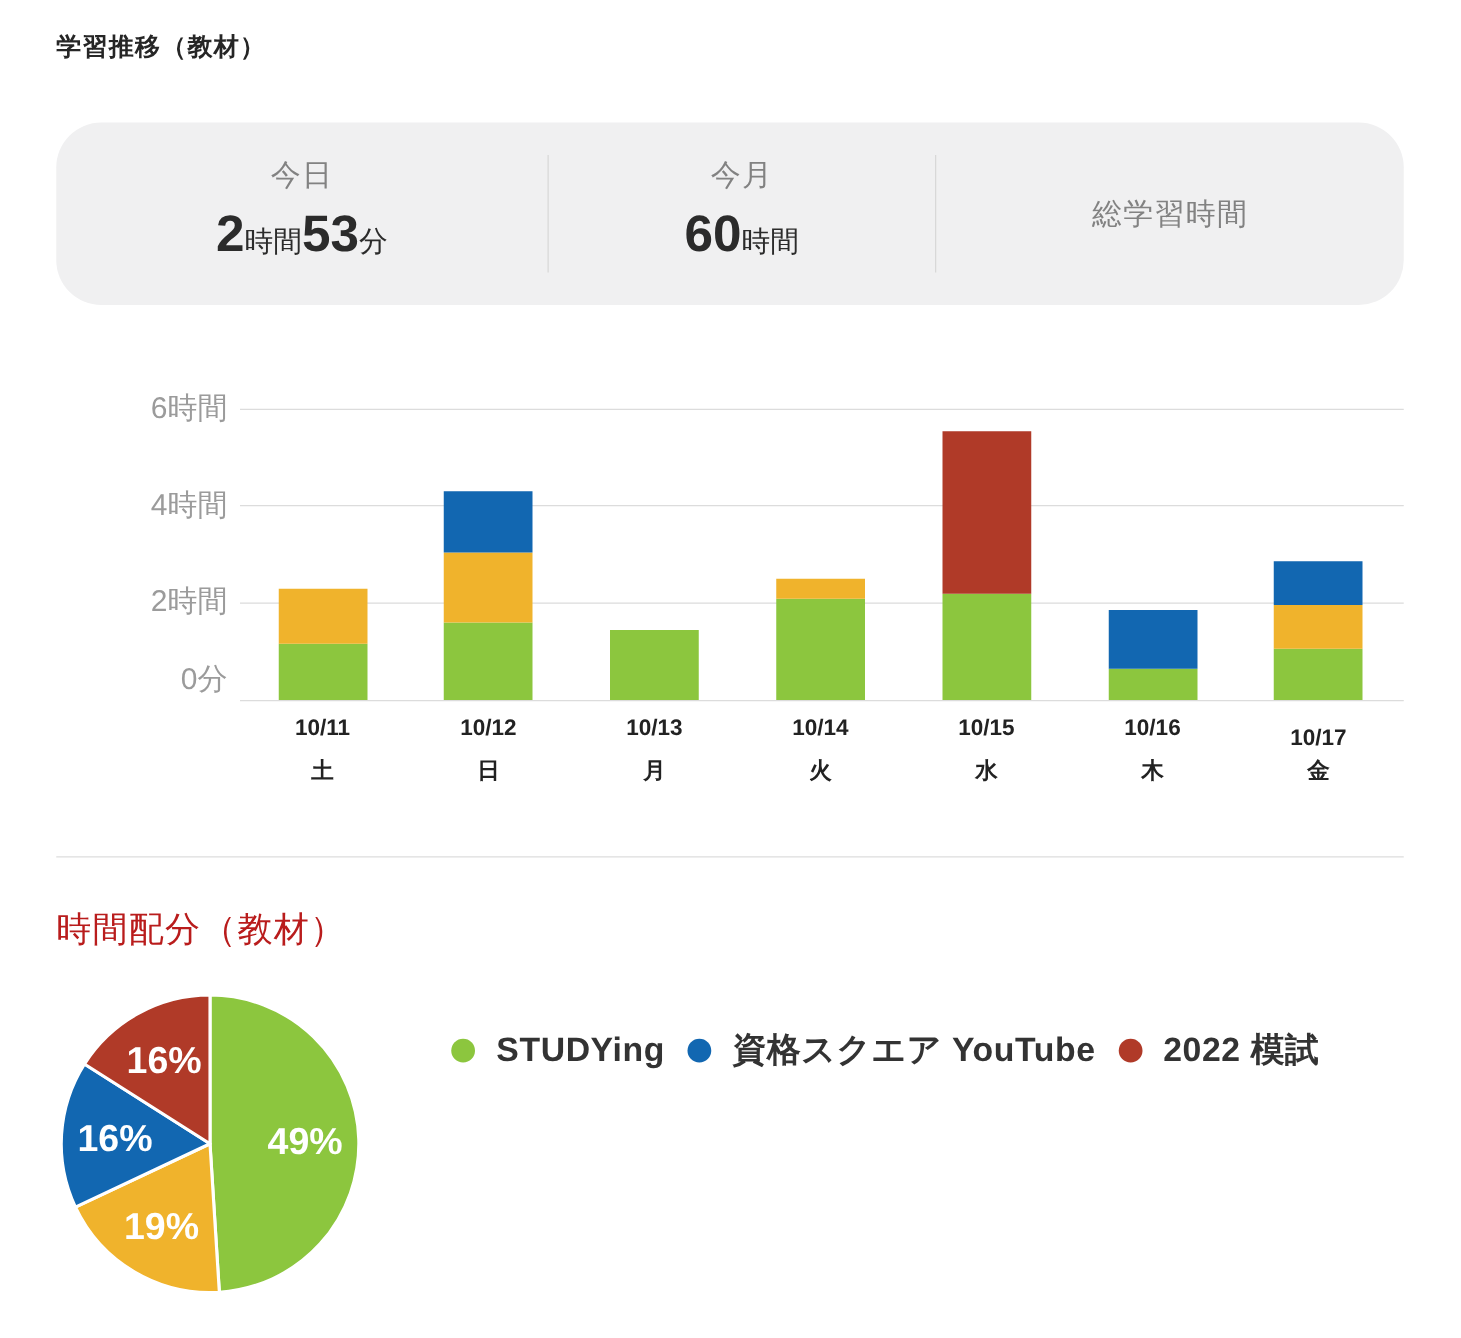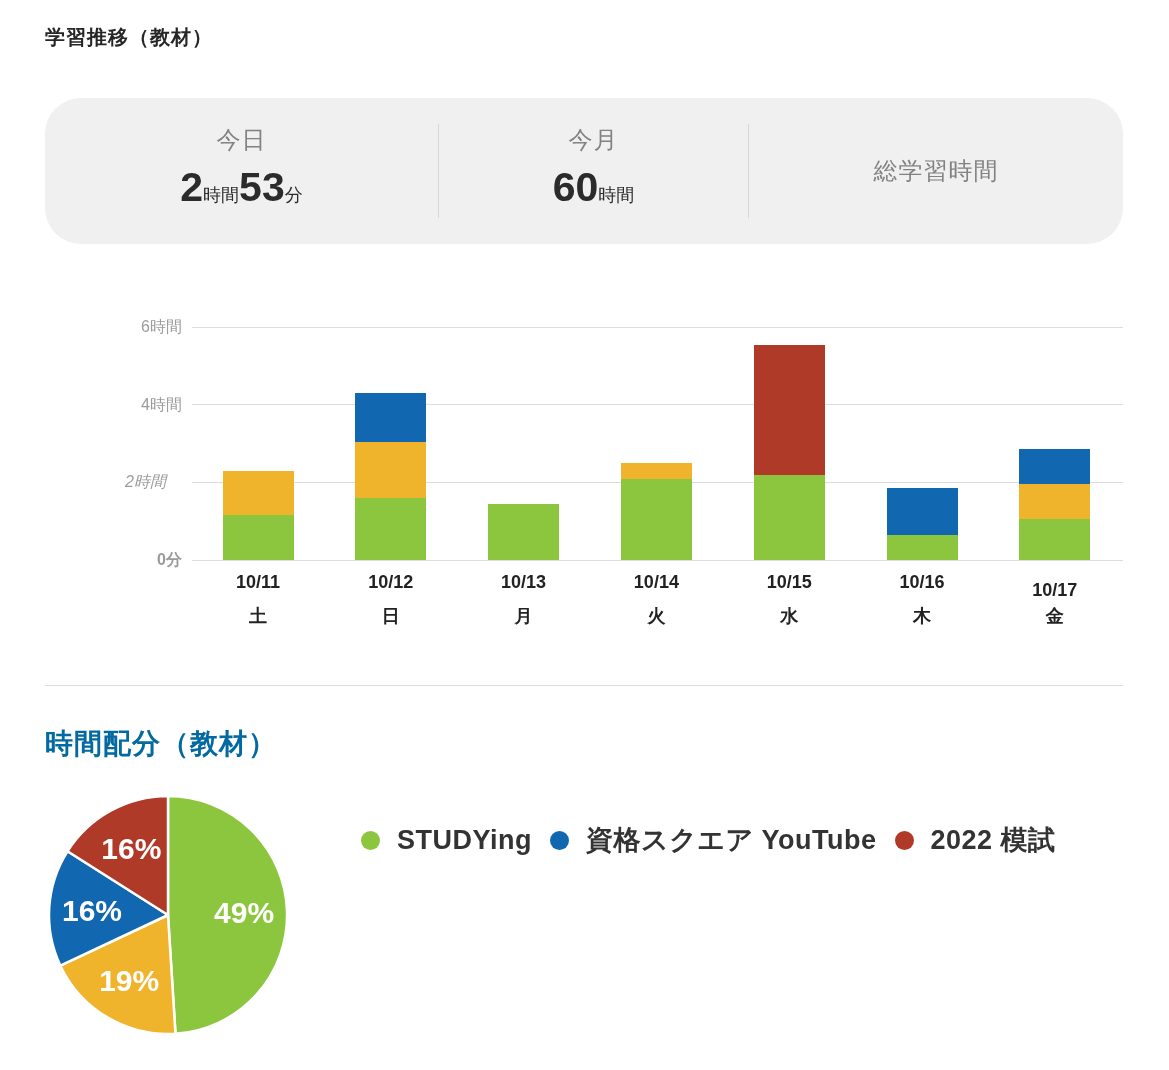--- a/index.html
+++ b/index.html
@@ -10,30 +10,30 @@
   .page-title { position:absolute; left:45px; top:24px; font-size:20px; font-weight:700; color:#262626; letter-spacing:1px; }
 
   .stats-card { position:absolute; left:45px; top:98px; width:1078px; height:146px;
                 background:#f0f0f1; border-radius:36px; display:flex; align-items:center; }
   .stat-col { display:flex; flex-direction:column; align-items:center; justify-content:center; gap:9px; }
   .stat-col.c1 { width:393px; } .stat-col.c2 { width:309px; } .stat-col.c3 { width:374px;gap:24px; }
   .v-divider { width:1px; height:94px; background:#d8d8d8; }
   .stat-label { font-size:24px; font-weight:500; color:#828282; letter-spacing:1px; }
   .stat-value { color:#2b2b2b; line-height:44px; }
   .stat-value .big { font-size:41px; font-weight:700; }
-  .stat-value .small { font-size:18px; font-weight:500; }
+  .stat-value .small { font-size:23px; font-weight:500; }
 
   #chart-layer { position:absolute; left:0; top:0; width:1169px; height:1070px; }
   .gridline { position:absolute; height:1px; background:#dcdcdc; }
-  .ytick { position:absolute; width:142px; text-align:right; font-size:16px; color:#9b9b9b; line-height:32px; }
+  .ytick { position:absolute; width:142px; text-align:right; font-size:24px; color:#9b9b9b; line-height:32px; }
   .bar-seg { position:absolute; }
   .x-date, .x-day { position:absolute; width:140px; text-align:center; font-size:18px; font-weight:700; color:#222; line-height:32px; }
 
   .section-divider { position:absolute; left:45px; top:685px; width:1078px; height:1px; background:#dddddd; }
-  .section-title { position:absolute; left:45px; top:725px; font-size:28px; font-weight:700; color:#0369a1; letter-spacing:1px; }
+  .section-title { position:absolute; left:45px; top:725px; font-size:28px; font-weight:400; color:#b91c1c; letter-spacing:1px; }
 
   #pie-svg { position:absolute; left:46px; top:793px; }
   #pie-svg text { font-family:"Liberation Sans","DejaVu Sans",sans-serif; }
 
   .legend { position:absolute; left:361px; top:826px; display:flex; flex-direction:row; gap:18px; }
   .legend-item { display:flex; align-items:center; height:28px; }
   .legend-dot { width:19px; height:19px; border-radius:50%; margin-right:17px; flex:none; }
   .legend-label { font-size:27px; font-weight:700; color:#333333; letter-spacing:0.5px; }
 </style>
 </head>
@@ -54,23 +54,23 @@
       <div class="stat-value"><span class="big">60</span><span class="small">時間</span></div>
     </div>
     <div class="v-divider"></div>
     <div class="stat-col c3">
       <div class="stat-label">総学習時間</div>
     </div>
   </div>
 
   <div id="chart-layer">
       <div class="gridline" style="left: 192px; top: 559.5px; width: 931px;"></div>
-      <div class="ytick" style="left: 40px; top: 544px; font-weight: bold;">0分</div>
+      <div class="ytick" style="left: 40px; top: 528px;">0分</div>
       <div class="gridline" style="left: 192px; top: 481.9px; width: 931px;"></div>
-      <div class="ytick" style="left: 24px; top: 466.4px; font-style: italic;">2時間</div>
+      <div class="ytick" style="left: 40px; top: 466.4px;">2時間</div>
       <div class="gridline" style="left: 192px; top: 404.3px; width: 931px;"></div>
       <div class="ytick" style="left: 40px; top: 388.8px;">4時間</div>
       <div class="gridline" style="left: 192px; top: 326.7px; width: 931px;"></div>
       <div class="ytick" style="left: 40px; top: 311.2px;">6時間</div>
       <div class="bar-seg" style="left: 222.5px; width: 71px; top: 515.38px; height: 44.62px; background: rgb(140, 198, 62);"></div>
       <div class="bar-seg" style="left: 222.5px; width: 71px; top: 470.76px; height: 44.62px; background: rgb(240, 179, 44);"></div>
       <div class="x-date" style="left: 188px; top: 566px;">10/11</div>
       <div class="x-day" style="left: 188px; top: 600px;">土</div>
       <div class="bar-seg" style="left: 355.3px; width: 71px; top: 497.92px; height: 62.08px; background: rgb(140, 198, 62);"></div>
       <div class="bar-seg" style="left: 355.3px; width: 71px; top: 441.66px; height: 56.26px; background: rgb(240, 179, 44);"></div>

